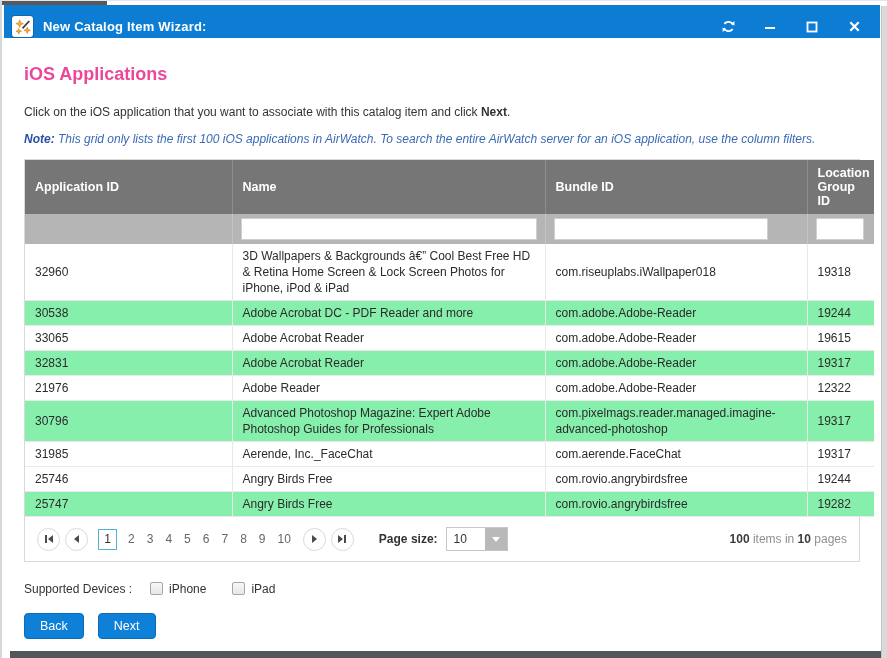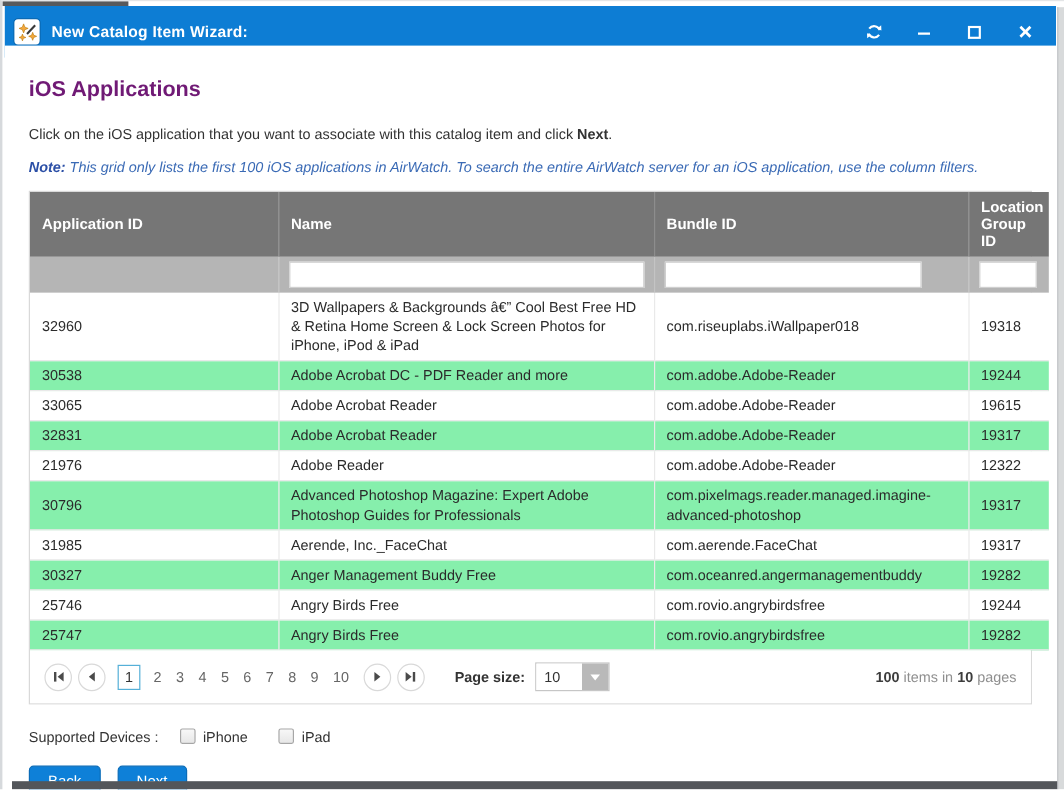--- a/index.html
+++ b/index.html
@@ -18,21 +18,21 @@
   .titlebar { position:absolute; top:4px; left:2px; right:7px; height:43px; background:#0d7dd4;
               display:flex; align-items:center; padding:0 16px 0 8px; }
   .app-icon { width:21px; height:21px; background:#fff; border-radius:3px; display:flex;
               align-items:center; justify-content:center; box-shadow:0 0 0 1px rgba(0,0,0,.15); }
   .title-text { color:#fff; font-size:13px; font-weight:bold; margin-left:10px; letter-spacing:.2px; }
   .win-controls { margin-left:auto; display:flex; align-items:center; gap:22px; }
   .win-btn { width:20px; height:20px; display:flex; align-items:center; justify-content:center; cursor:pointer; }
 
   
   .content { position:absolute; top:37px; left:2px; right:7px; bottom:8px; background:#fff; padding:26px 20px 0 20px; }
-  .page-heading { color:#701a75; font-size:18px; font-weight:bold; margin-bottom:20px; }
+  .page-heading { color:#ec4899; font-size:18px; font-weight:bold; margin-bottom:20px; }
   .instruction { font-size:12px; color:#333; margin-bottom:13px; }
   .instruction b { font-weight:bold; }
   .note-line { font-size:12px; font-style:italic; color:#3a6ab5; margin-bottom:13px; }
   .note-line .note-label { font-weight:bold; color:#2b4fa6; }
 
   
   .grid-box { border:1px solid #d9d9d9; }
   table { border-collapse:collapse; table-layout:fixed; width:100%; }
   col.c1 { width:207px; } col.c2 { width:313px; } col.c3 { width:262px; } col.c4 { width:67px; }
   thead th { background:#767676; color:#fff; font-weight:bold; font-size:12.5px; text-align:left;
@@ -192,26 +192,20 @@
             <td class="wrap">Advanced Photoshop Magazine: Expert Adobe Photoshop Guides for Professionals</td>
             <td class="wrap">com.pixelmags.reader.managed.imagine-advanced-photoshop</td>
             <td class="num">19317</td>
           </tr>
           <tr>
             <td class="num">31985</td>
             <td class="wrap">Aerende, Inc._FaceChat</td>
             <td class="wrap">com.aerende.FaceChat</td>
             <td class="num">19317</td>
           </tr>
-          <tr class="alt">
-            <td class="num">30327</td>
-            <td class="wrap">Anger Management Buddy Free</td>
-            <td class="wrap">com.oceanred.angermanagementbuddy</td>
-            <td class="num">19282</td>
-          </tr>
           <tr>
             <td class="num">25746</td>
             <td class="wrap">Angry Birds Free</td>
             <td class="wrap">com.rovio.angrybirdsfree</td>
             <td class="num">19244</td>
           </tr>
           <tr class="alt">
             <td class="num">25747</td>
             <td class="wrap">Angry Birds Free</td>
             <td class="wrap">com.rovio.angrybirdsfree</td>

